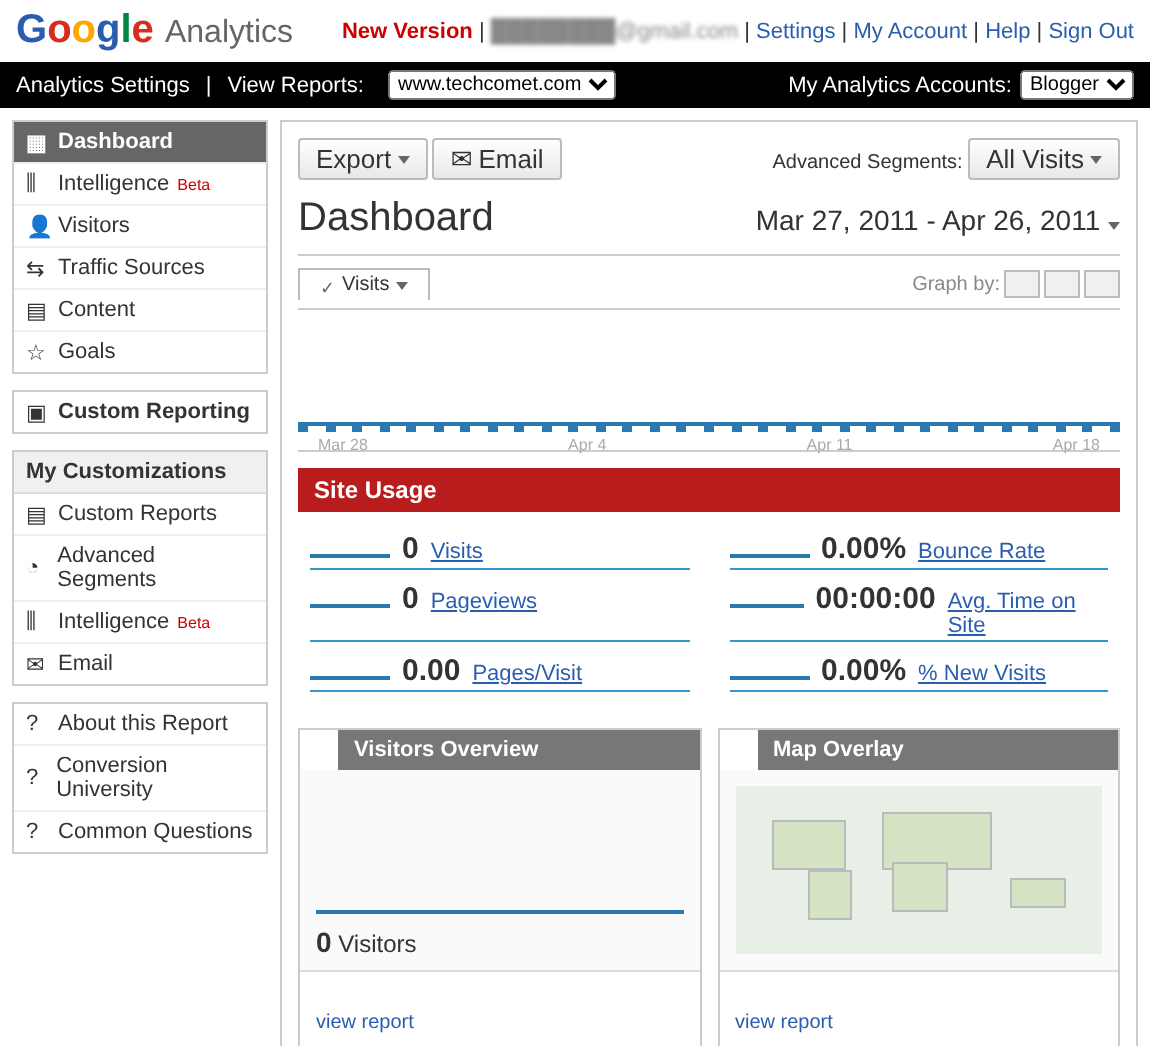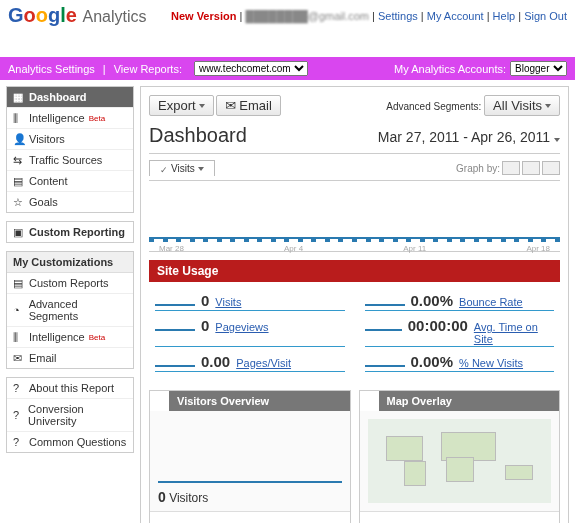--- a/index.html
+++ b/index.html
@@ -8,21 +8,21 @@
 .logo { font-size: 20px; }
 .logo .g-blue { color: #2a5db0; font-weight: bold; }
 .logo .g-red { color: #d62d20; font-weight: bold; }
 .logo .g-yellow { color: #ffa700; font-weight: bold; }
 .logo .g-green { color: #008744; font-weight: bold; }
 .logo .analytics { color: #666; font-weight: normal; font-size: 16px; }
 .top-links { font-size: 11px; color: #333; }
 .top-links a { color: #2a5db0; text-decoration: none; }
 .top-links .new-ver { color: #c00; font-weight: bold; }
 .top-links .email { color: #888; filter: blur(1px); }
-.orange-bar { background: #d946ef; color: #fff; display: flex; align-items: center; padding: 4px 8px; font-size: 11px; justify-content: space-between; margin-top: 26px; }
+.orange-bar { background: #000000; color: #fff; display: flex; align-items: center; padding: 4px 8px; font-size: 11px; justify-content: space-between; }
 .orange-bar a { color: #fff; text-decoration: none; }
 .orange-bar select { font-size: 10px; margin-left: 4px; }
 .orange-left { display: flex; align-items: center; gap: 8px; }
 .orange-right { display: flex; align-items: center; }
 .main-wrap { display: flex; padding: 6px; gap: 6px; background: #fff; }
 .sidebar { width: 128px; flex-shrink: 0; }
 .side-box { border: 1px solid #ccc; margin-bottom: 8px; background: #fff; }
 .side-item { padding: 4px 6px; border-bottom: 1px solid #eee; font-size: 11px; cursor: pointer; display: flex; align-items: center; gap: 4px; }
 .side-item:last-child { border-bottom: none; }
 .side-item.active { background: #666; color: #fff; font-weight: bold; }

